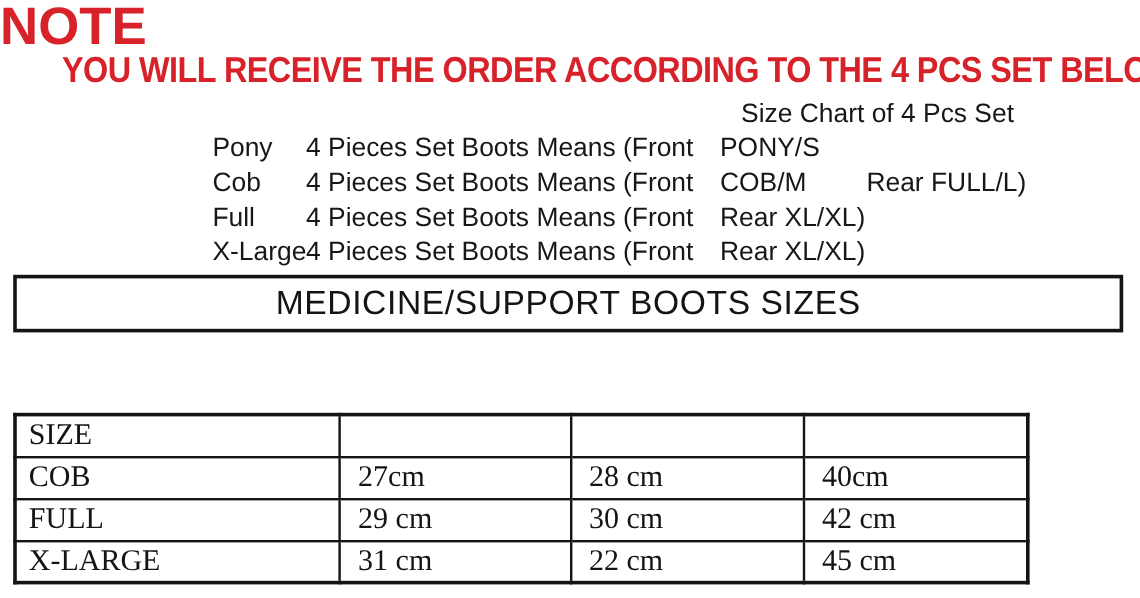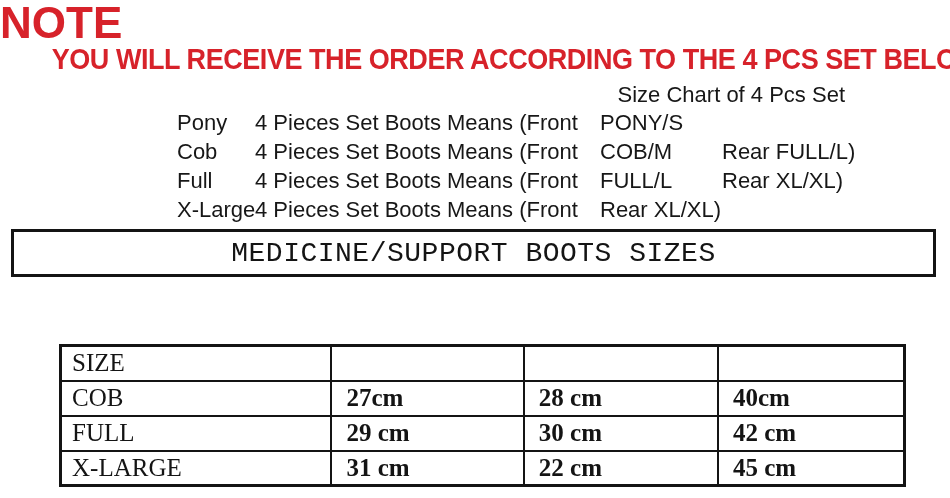--- a/index.html
+++ b/index.html
@@ -73,52 +73,51 @@
   .medicine-box {
     position: absolute;
     top: 229px; left: 11px;
     width: 925px; height: 48px;
     border: 3px solid #141414;
     display: flex;
     align-items: center;
     justify-content: center;
   }
   .medicine-box span {
-    font-family: Liberation Mono, monospace;
+    font-family: Liberation Sans, sans-serif;
     font-size: 28px;
     color: #141414;
     letter-spacing: 0.5px;
   }
 
   
   .sizes-table {
     position: absolute;
     top: 344px; left: 11px;
     width: 847px; height: 143px;
     border-collapse: collapse;
     table-layout: fixed;
-    margin-left: 48px;
   }
   .sizes-table td {
     border: 2px solid #141414;
     font-family: "Liberation Serif", serif;
     font-size: 25px;
     color: #141414;
     vertical-align: middle;
     padding: 2px 4px 2px 10px;
     white-space: nowrap;
     overflow: hidden;
   }
   .sizes-table { border: 3px solid #141414; }
   .sizes-table tr { height: 35px; }
   .sizes-table col.c1 { width: 32.1%; }
   .sizes-table col.c2 { width: 22.8%; }
   .sizes-table col.c3 { width: 23.0%; }
   .sizes-table col.c4 { width: 22.1%; }
-  .sizes-table td.val { padding-left: 14px; font-weight: bold; }
+  .sizes-table td.val { padding-left: 14px; }
 </style>
 </head>
 <body>
 
 <div class="screen">
 
   <div class="note-title">NOTE</div>
 
   <div class="note-subtitle-wrap">
     <span class="note-subtitle">YOU WILL RECEIVE THE ORDER ACCORDING TO THE 4 PCS SET BELOW</span>
@@ -134,21 +133,20 @@
     </div>
     <div class="set-row">
       <span>Cob</span>
       <span>4 Pieces Set Boots Means (Front</span>
       <span>COB/M</span>
       <span>Rear FULL/L)</span>
     </div>
     <div class="set-row">
       <span>Full</span>
       <span>4 Pieces Set Boots Means (Front</span>
-      <span>FULL/L</span>
       <span>Rear XL/XL)</span>
     </div>
     <div class="set-row">
       <span>X-Large</span>
       <span>4 Pieces Set Boots Means (Front</span>
       <span>Rear XL/XL)</span>
     </div>
   </div>
 
   <div class="medicine-box">

